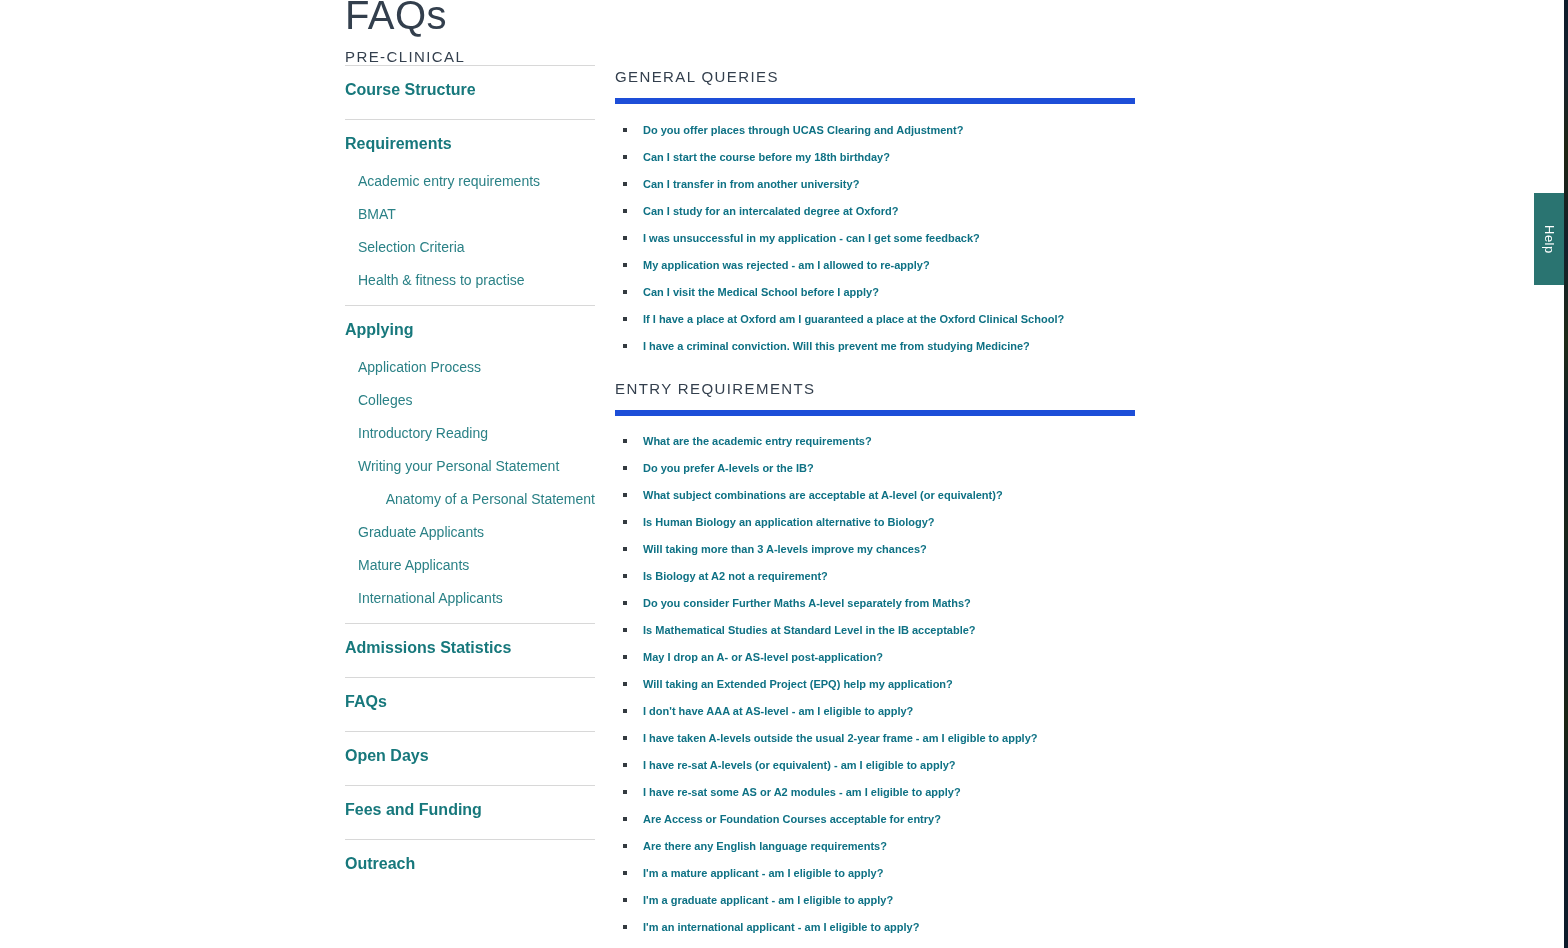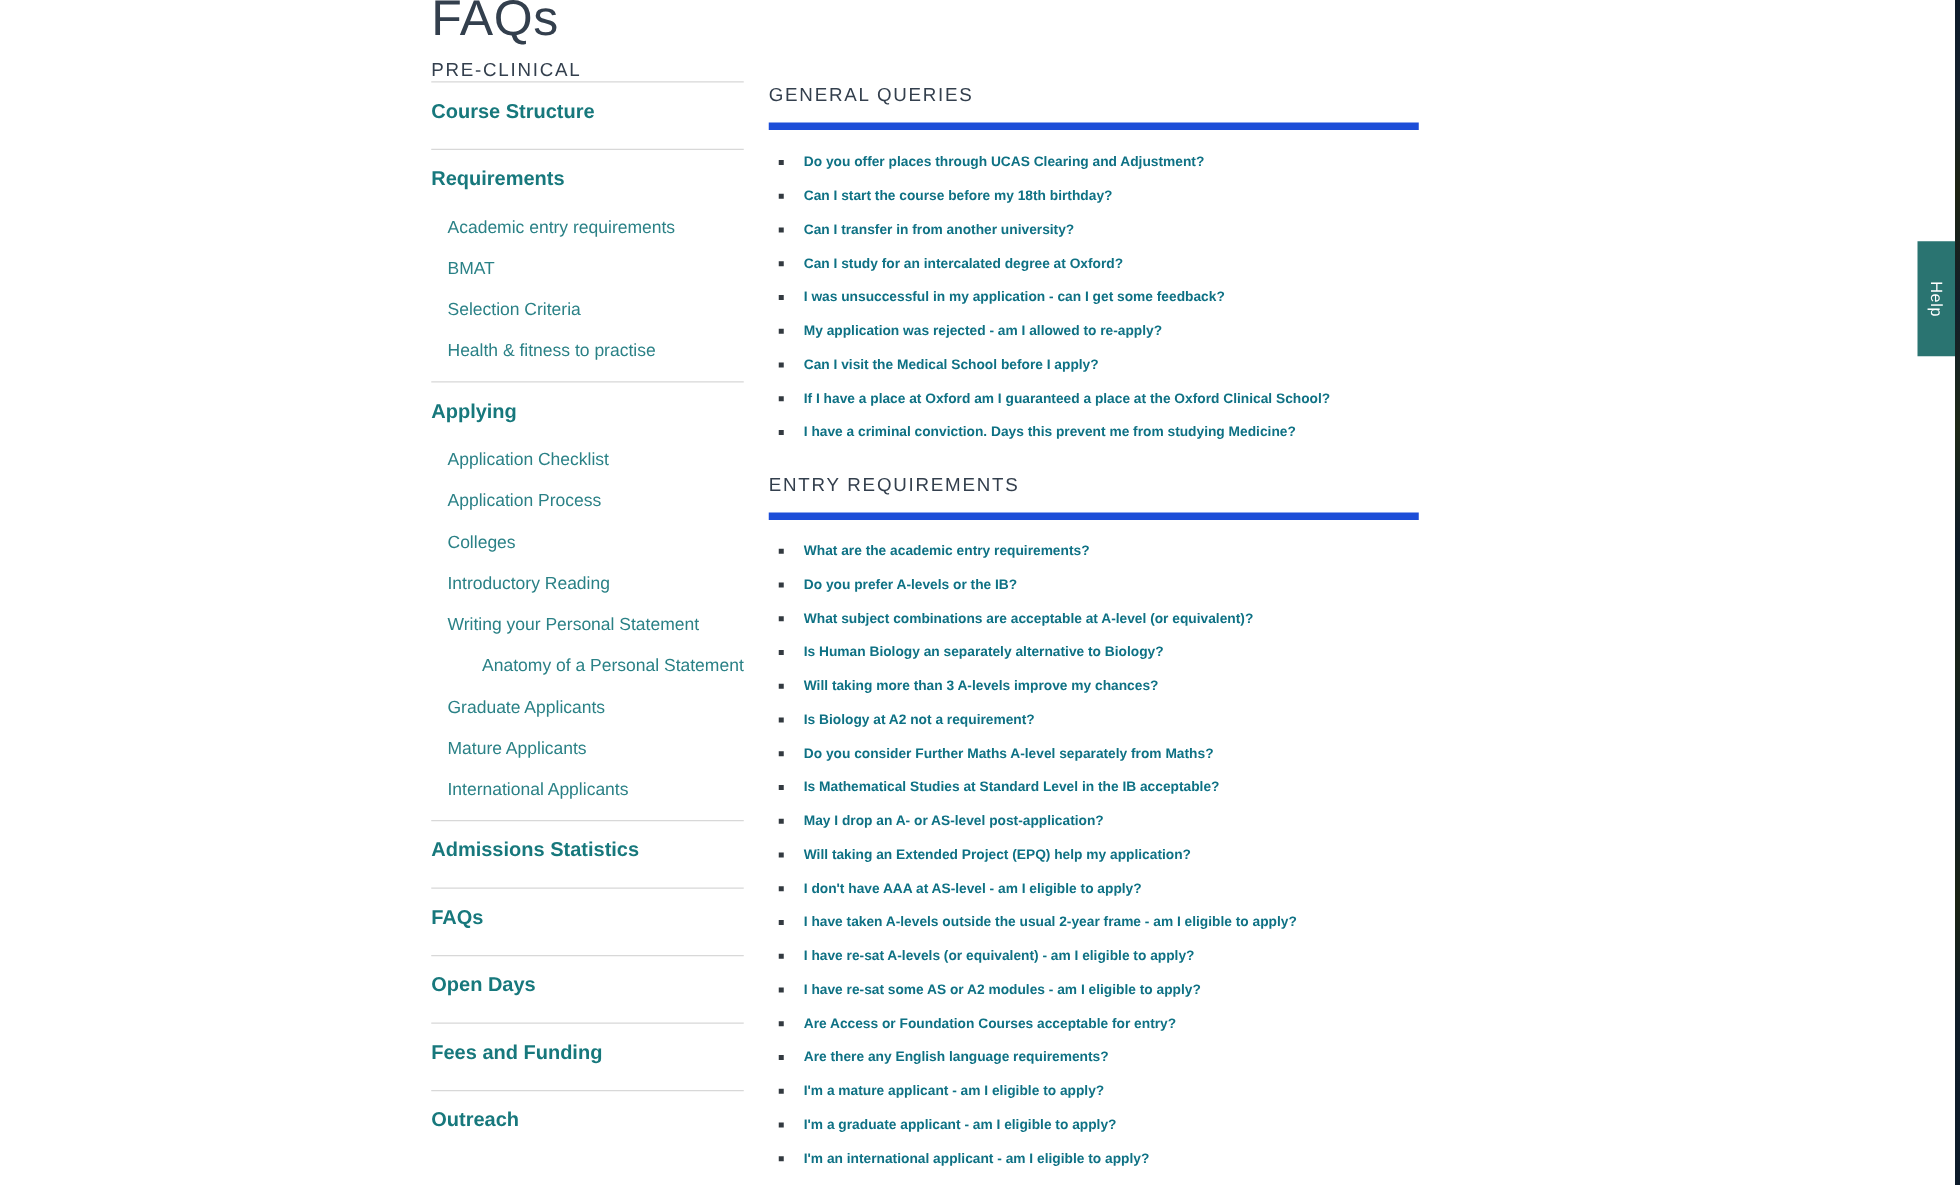--- a/index.html
+++ b/index.html
@@ -153,23 +153,20 @@
             </li>
               <li style="list-style:none;">
               <a class="nav-sub">Health &amp; fitness to practise</a>
             </li>
             </ul>
         </div>
           <div class="nav-group">
           <a class="nav-top">Applying</a>
           <ul class="nav-subs">
 
-          <li style="list-style:none;">
-              <a class="nav-sub">Application Checklist</a>
-            </li>
               <li style="list-style:none;">
               <a class="nav-sub">Application Process</a>
             </li>
               <li style="list-style:none;">
               <a class="nav-sub">Colleges</a>
             </li>
               <li style="list-style:none;">
               <a class="nav-sub">Introductory Reading</a>
             </li>
               <li style="list-style:none;">
@@ -255,21 +252,21 @@
             <li class="question-item">
             <span class="bullet"></span>
             <a class="question-link">Can I visit the Medical School before I apply?</a>
           </li>
             <li class="question-item">
             <span class="bullet"></span>
             <a class="question-link">If I have a place at Oxford am I guaranteed a place at the Oxford Clinical School?</a>
           </li>
             <li class="question-item">
             <span class="bullet"></span>
-            <a class="question-link">I have a criminal conviction. Days this prevent me from studying Medicine?</a>
+            <a class="question-link">I have a criminal conviction. Will this prevent me from studying Medicine?</a>
           </li>
           </ul>
       </section>
         <section class="section">
         <h2 class="section-heading">ENTRY REQUIREMENTS</h2>
         <ul class="question-list">
 
         <li class="question-item">
             <span class="bullet"></span>
             <a class="question-link">What are the academic entry requirements?</a>
@@ -277,21 +274,21 @@
             <li class="question-item">
             <span class="bullet"></span>
             <a class="question-link">Do you prefer A-levels or the IB?</a>
           </li>
             <li class="question-item">
             <span class="bullet"></span>
             <a class="question-link">What subject combinations are acceptable at A-level (or equivalent)?</a>
           </li>
             <li class="question-item">
             <span class="bullet"></span>
-            <a class="question-link">Is Human Biology an separately alternative to Biology?</a>
+            <a class="question-link">Is Human Biology an application alternative to Biology?</a>
           </li>
             <li class="question-item">
             <span class="bullet"></span>
             <a class="question-link">Will taking more than 3 A-levels improve my chances?</a>
           </li>
             <li class="question-item">
             <span class="bullet"></span>
             <a class="question-link">Is Biology at A2 not a requirement?</a>
           </li>
             <li class="question-item">

